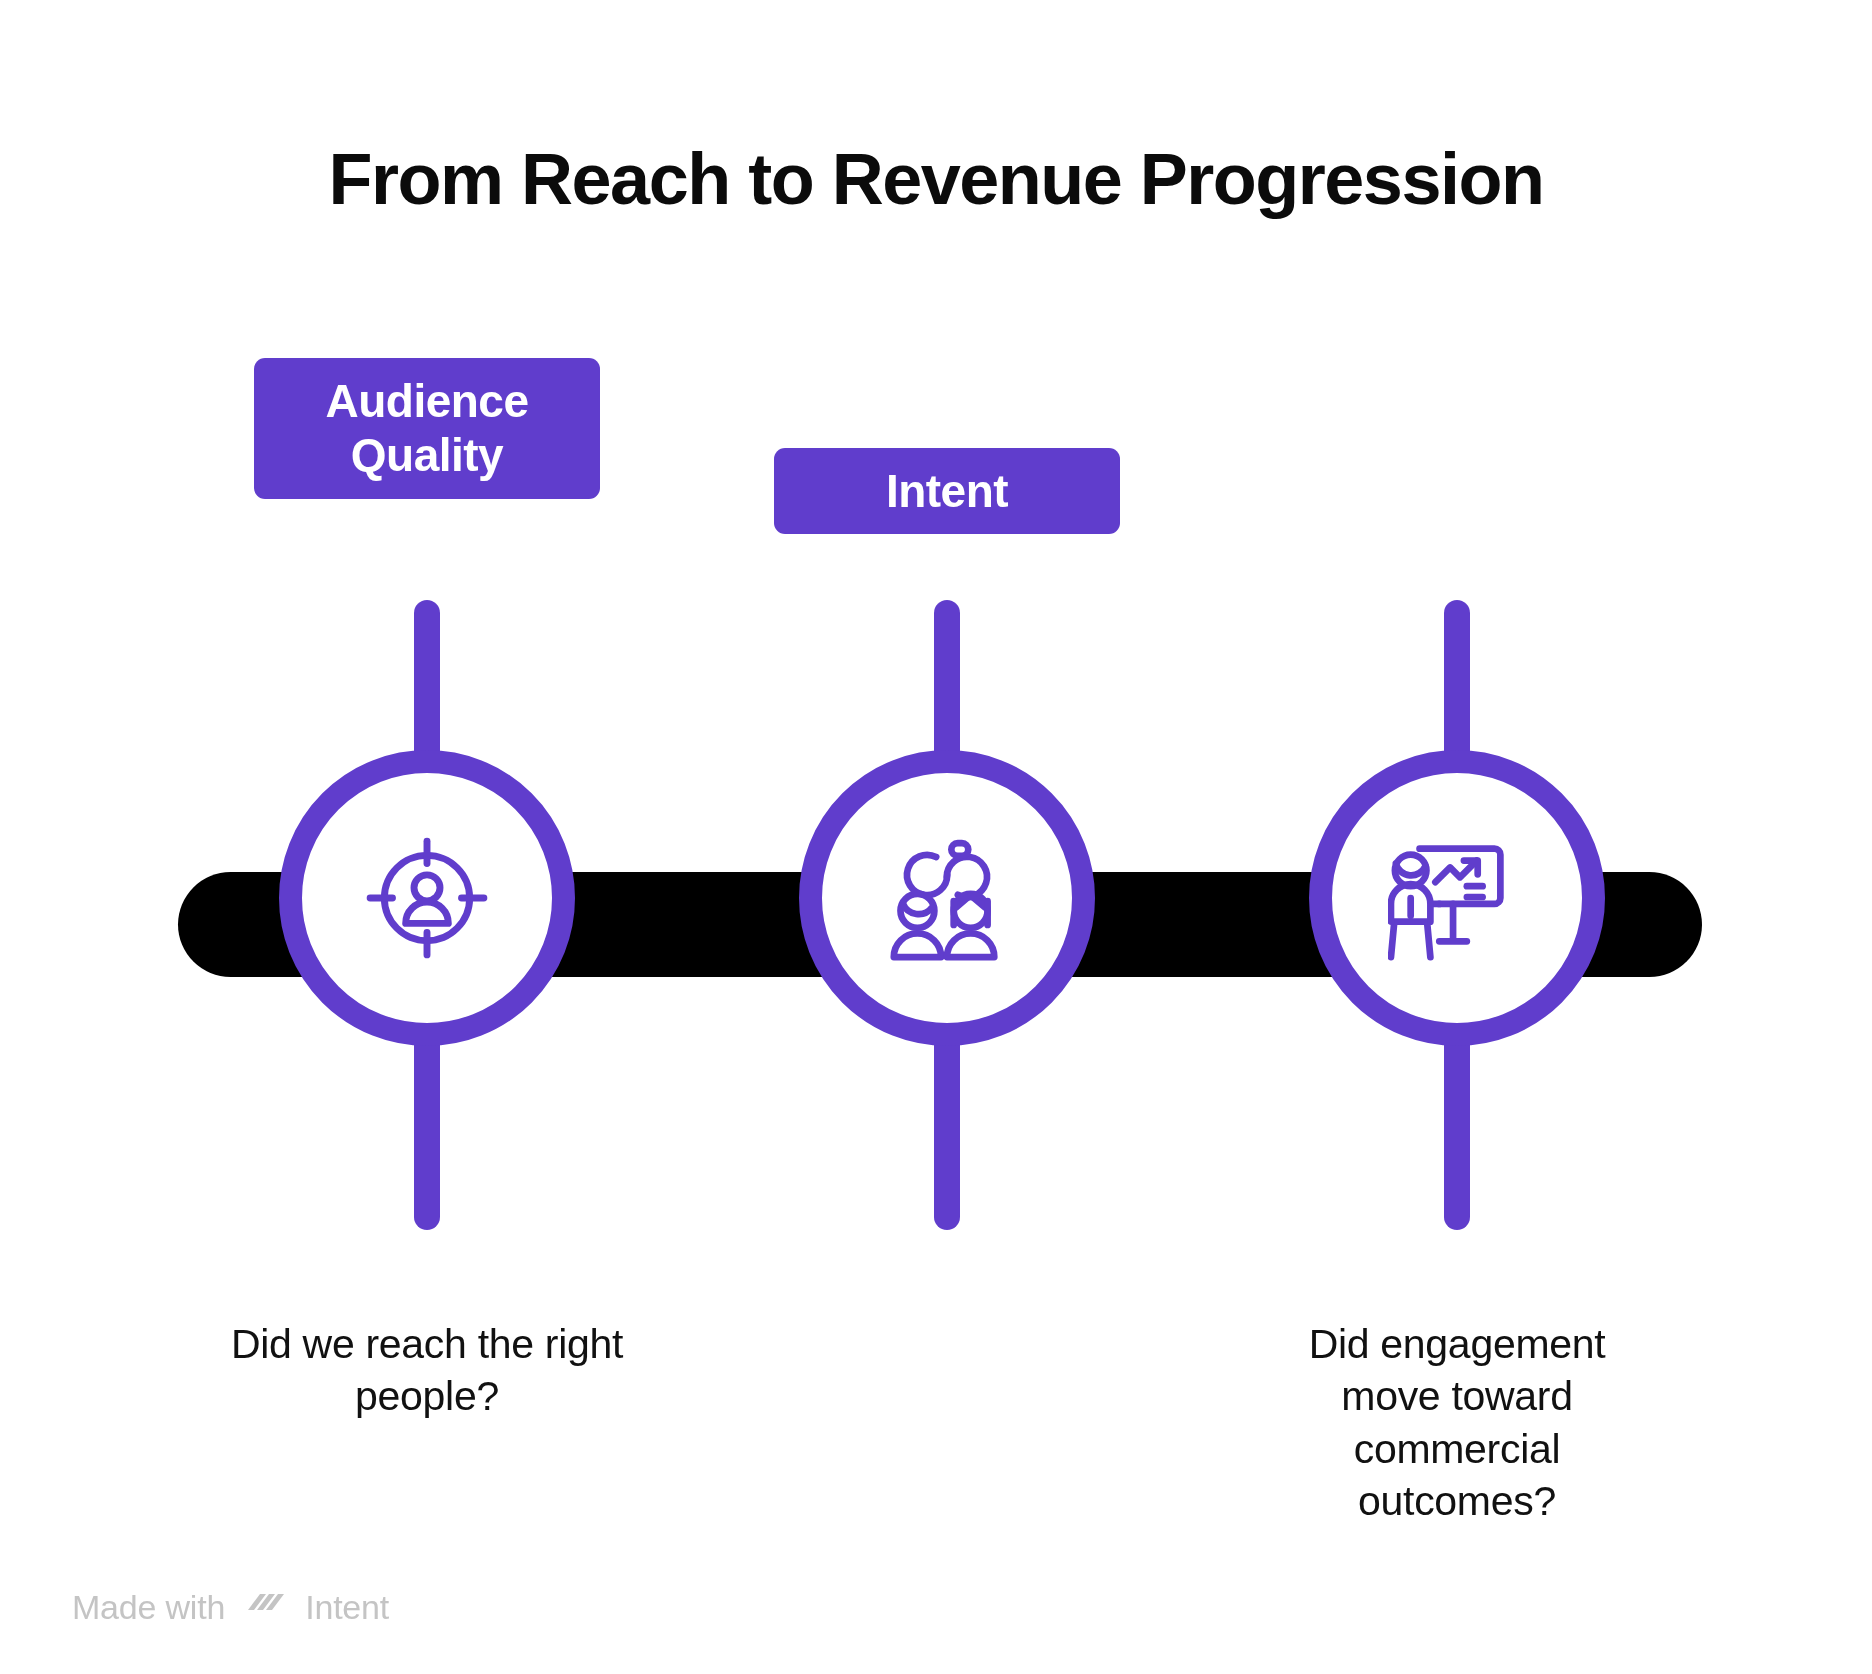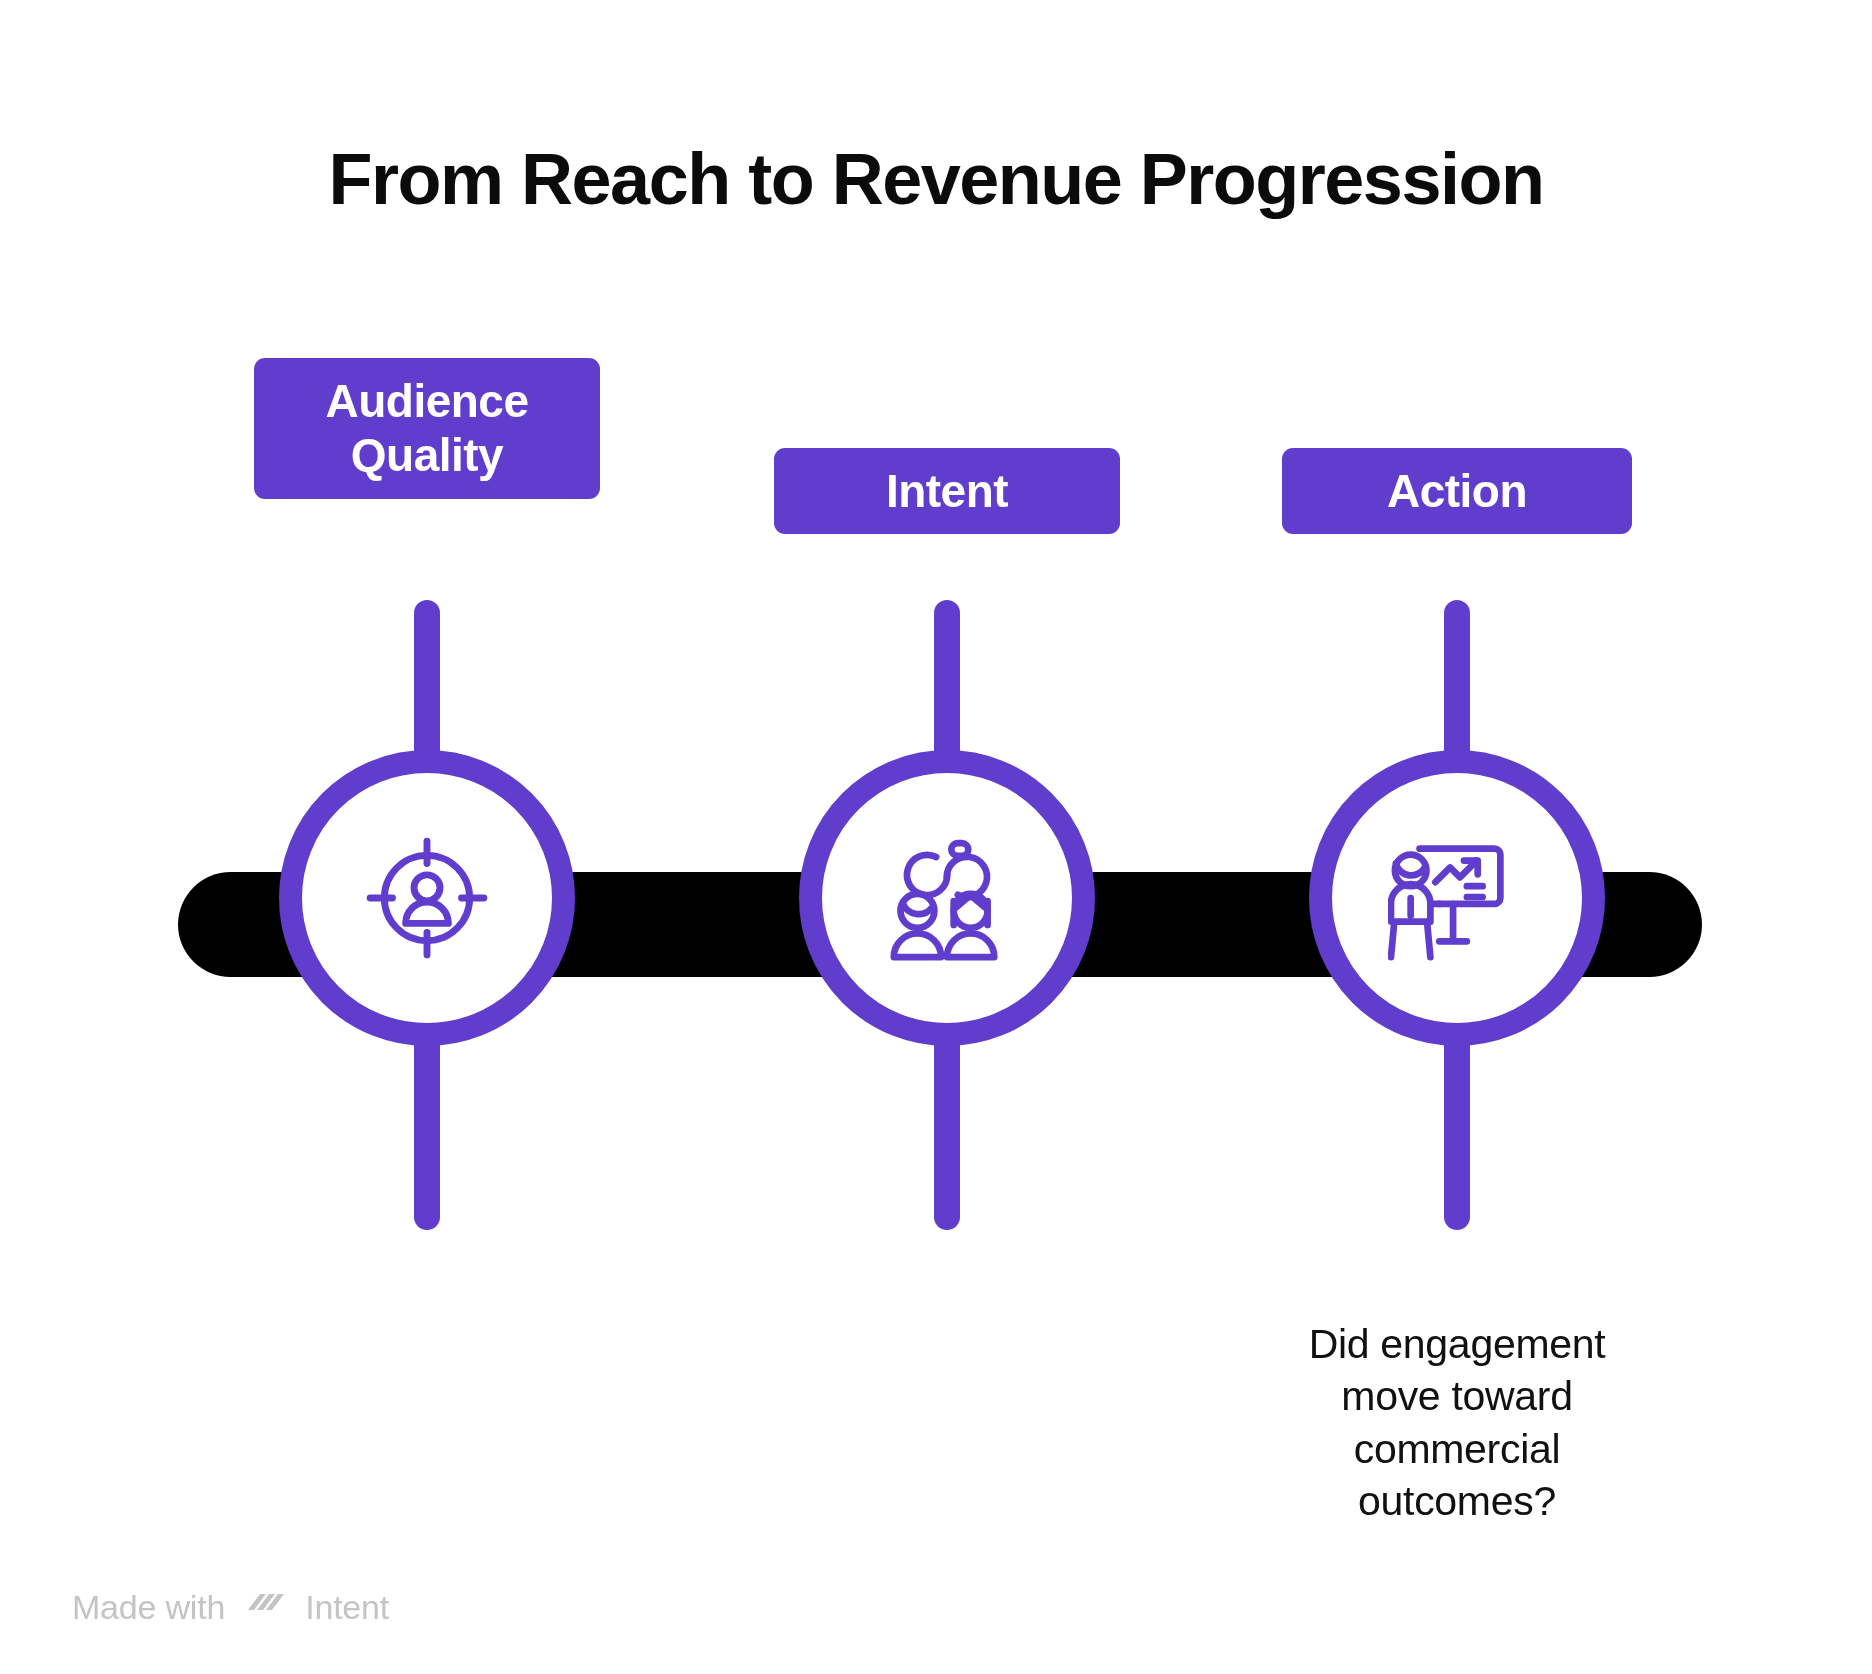--- a/index.html
+++ b/index.html
@@ -163,20 +163,21 @@
           <circle cx="32" cy="32" r="21"></circle>
           <line x1="32" y1="4" x2="32" y2="15"></line>
           <line x1="32" y1="49" x2="32" y2="60"></line>
           <line x1="4" y1="32" x2="15" y2="32"></line>
           <line x1="49" y1="32" x2="60" y2="32"></line>
           <circle cx="32" cy="27" r="6.4"></circle>
           <path d="M21.5 44.5 a10.5 10.5 0 0 1 21 0 z"></path>
         </svg>
       </span>
     </div>
+    <div class="caption">Did we reach the right people?</div>
   </div>
 
   <div class="stage stage-2">
     <div class="pill">Intent</div>
     <div class="stem stem-top"></div>
     <div class="stem stem-bottom"></div>
     <div class="ring">
       <span>
         <svg width="134" height="130" viewBox="0 0 68 64" fill="none" stroke="#603DCC" stroke-width="3.4" stroke-linecap="round" stroke-linejoin="round">
 
@@ -191,21 +192,20 @@
           <circle cx="46" cy="38.5" r="8.6"></circle>
           <path d="M38.6 36.8 l5.3-4.6 a3 3 0 0 1 4 0 l5.4 4.6"></path>
           <path d="M37.4 33.6 v12.1 M54.6 33.6 v12.1"></path>
           <path d="M34 62 a12 12 0 0 1 24 0 z"></path>
         </svg>
       </span>
     </div>
   </div>
 
   <div class="stage stage-3">
-    <div class="pill">Action</div>
     <div class="stem stem-top"></div>
     <div class="stem stem-bottom"></div>
     <div class="ring">
       <span>
         <svg width="138" height="130" viewBox="0 0 70 64" fill="none" stroke="#603DCC" stroke-width="3.4" stroke-linecap="round" stroke-linejoin="round">
 
           <path d="M16 7 H54 a3 3 0 0 1 3 3 V32 a3 3 0 0 1 -3 3 H26"></path>
           <path d="M26 35 H22"></path>
           <path d="M33 35 v19 M26 54 H40"></path>
 

